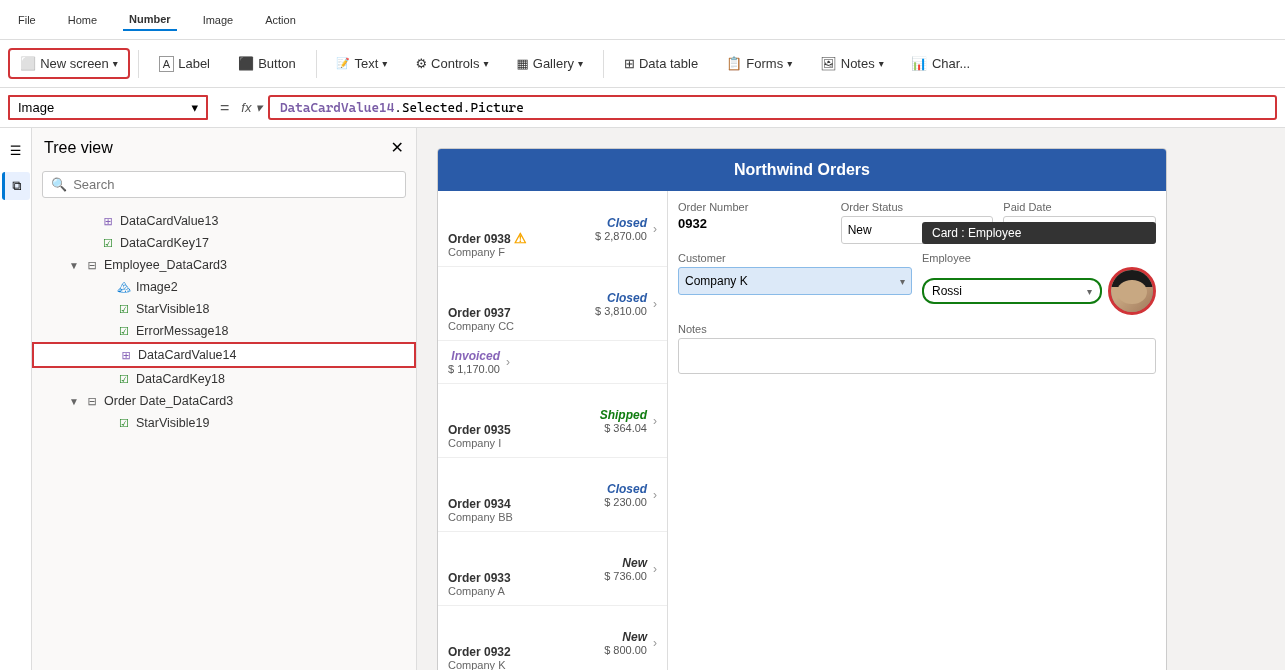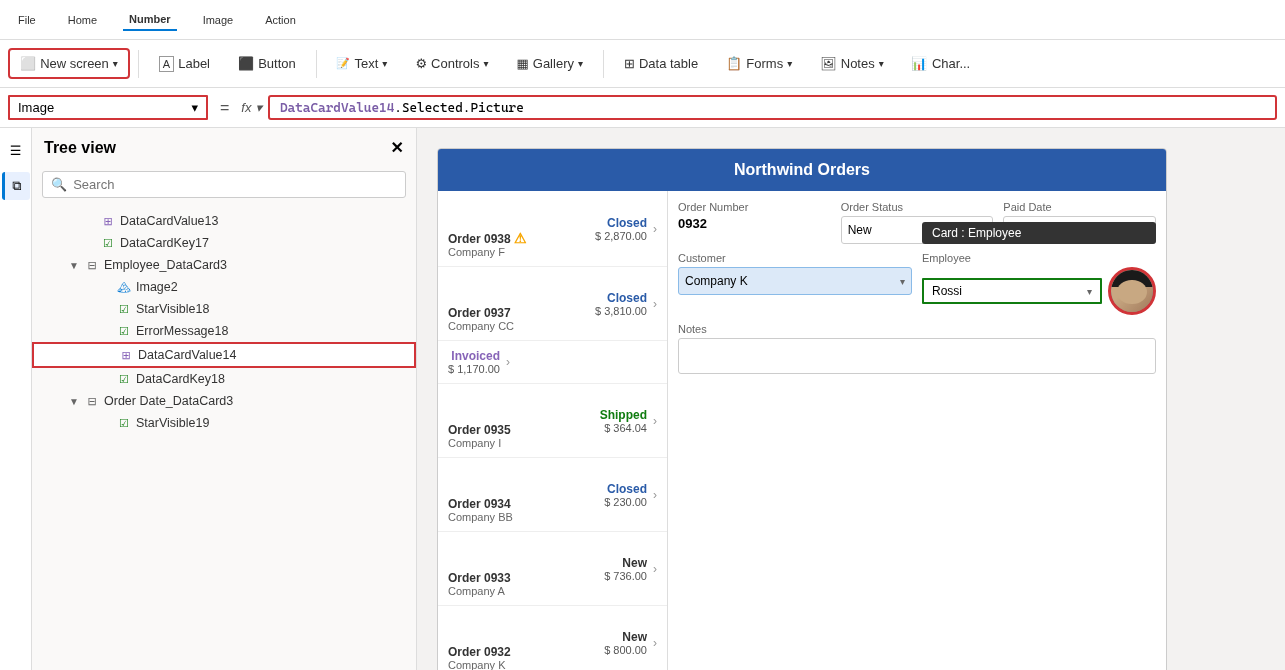--- a/index.html
+++ b/index.html
@@ -67,21 +67,21 @@
     .left-icon { width: 28px; height: 28px; display: flex; align-items: center; justify-content: center; cursor: pointer; border-radius: 3px; }
     .left-icon.active { border-left: 3px solid #0078d4; background: #e8f0fe; }
 
     
     .tree-panel {
       width: 385px; background: #faf9f8; border-right: 1px solid #ddd;
       display: flex; flex-direction: column;
     }
     .tree-header {
       display: flex; align-items: center; justify-content: space-between;
-      padding: 10px 12px; font-size: 16px; font-weight: 700;
+      padding: 10px 12px; font-size: 16px; font-weight: 400;
     }
     .tree-search {
       padding: 4px 10px 8px;
     }
     .search-box {
       display: flex; align-items: center; gap: 6px;
       border: 1px solid #ccc; border-radius: 3px;
       background: #fff; padding: 5px 8px;
     }
     .search-box input {
@@ -124,21 +124,21 @@
 
     
     .orders-list { width: 230px; border-right: 1px solid #ddd; }
     .order-item {
       display: flex; align-items: center; padding: 8px 10px;
       border-bottom: 1px solid #eee; cursor: pointer; font-size: 12px;
     }
     .order-info { flex: 1; }
     .order-num { font-weight: 600; color: #333; margin-top: 31px; }
     .order-company { color: #666; font-size: 11px; }
-    .order-status { font-size: 12px; font-weight: 600; text-align: right; }
+    .order-status { font-size: 12px; font-weight: 600; text-align: right; font-style: italic; }
     .order-amount { font-size: 11px; color: #555; text-align: right; }
     .status-closed { color: #2a5ba8; }
     .status-invoiced { color: #8764b8; }
     .status-shipped { color: #107c10; }
     .status-new { color: #333; }
     .order-chevron { color: #999; margin-left: 6px; }
 
     
     .detail-panel { flex: 1; padding: 10px; font-size: 12px; position: relative; }
     .detail-row { display: flex; gap: 10px; margin-bottom: 8px; }
@@ -155,21 +155,21 @@
     .card-tooltip {
       position: absolute; top: -30px; left: 0; right: 0;
       background: #333; color: #fff; font-size: 12px;
       padding: 4px 10px; border-radius: 3px; z-index: 10;
       white-space: nowrap;
     }
     .employee-field-row {
       display: flex; align-items: center; gap: 6px;
     }
     .employee-input {
-      border: 2px solid #107c10; border-radius: 1px; padding: 4px 8px;
+      border: 2px solid #107c10; border-radius: 12px; padding: 4px 8px;
       flex: 1; font-size: 12px; background: #fff;
       display: flex; align-items: center; justify-content: space-between;
     }
     .employee-photo {
       width: 48px; height: 48px; border-radius: 50%;
       background: #888; border: 3px solid #d13438;
       overflow: hidden; display: flex; align-items: center; justify-content: center;
       flex-shrink: 0;
     }
     .employee-photo-inner {

